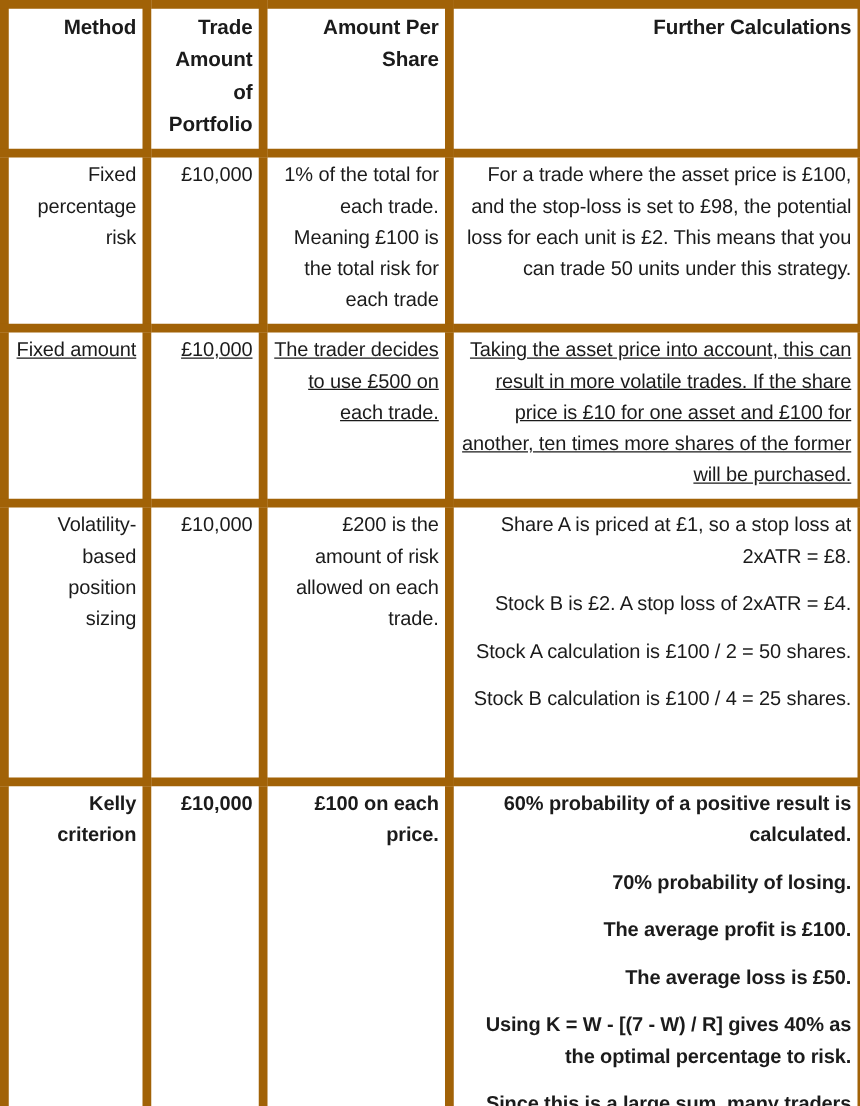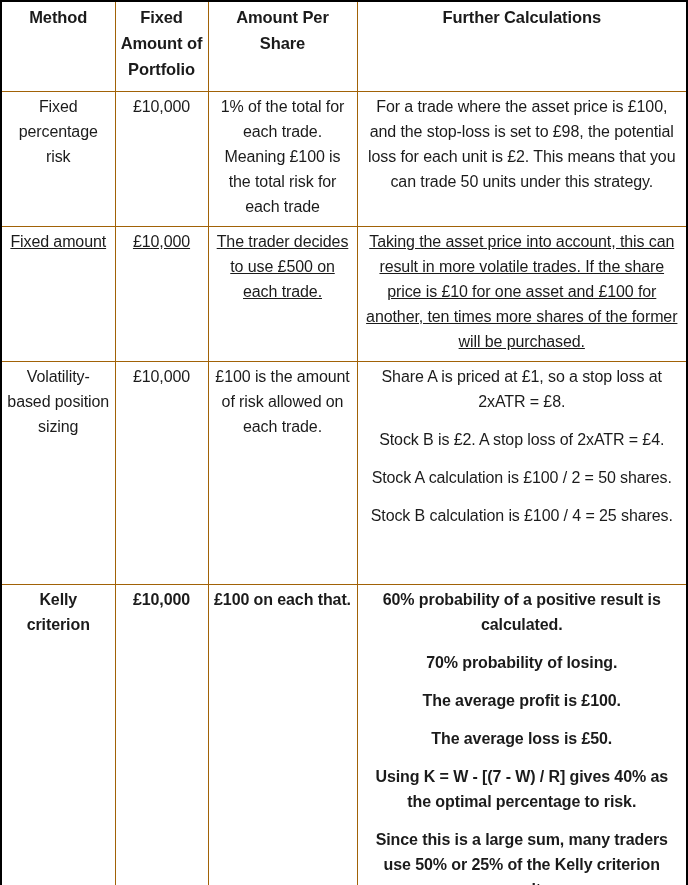--- a/index.html
+++ b/index.html
@@ -16,23 +16,23 @@
   }
   table.method-table {
     border-collapse: collapse;
     table-layout: fixed;
     width: 686px;
     border: 2px solid #000000;
     color: #1b1b1b;
   }
   table.method-table th,
   table.method-table td {
-    border: 1px solid #a16207;
+    border: 7px solid #a16207;
     vertical-align: top;
-    text-align: center;
+    text-align: right;
     padding: 2px 5px 6px 5px;
     font-size: 16px;
     line-height: 25px;
     letter-spacing: -0.1px;
     overflow: hidden;
     box-sizing: border-box;
   }
   table.method-table th {
     font-weight: 700;
     font-size: 16.5px;
@@ -57,21 +57,21 @@
   <table class="method-table">
     <colgroup>
       <col style="width:114px">
       <col style="width:93px">
       <col style="width:149px">
       <col style="width:330px">
     </colgroup>
     <tbody>
       <tr class="row-header">
         <th>Method</th>
-        <th>Fixed Amount of Portfolio</th>
+        <th>Trade Amount of Portfolio</th>
         <th>Amount Per Share</th>
         <th>Further Calculations</th>
       </tr>
 
       <tr class="row-0">
         <td>Fixed percentage risk</td>
         <td>£10,000</td>
         <td>
             <p class="para">1% of the total for each trade. Meaning £100 is the total risk for each trade</p>
           </td>
@@ -88,35 +88,35 @@
           </td>
         <td>
             <p class="para">Taking the asset price into account, this can result in more volatile trades. If the share price is £10 for one asset and £100 for another, ten times more shares of the former will be purchased.</p>
           </td>
       </tr>
 
       <tr class="row-2">
         <td>Volatility-based position sizing</td>
         <td>£10,000</td>
         <td>
-            <p class="para">£100 is the amount of risk allowed on each trade.</p>
+            <p class="para">£200 is the amount of risk allowed on each trade.</p>
           </td>
         <td>
             <p class="para">Share A is priced at £1, so a stop loss at 2xATR = £8.</p>
             <p class="para">Stock B is £2. A stop loss of 2xATR = £4.</p>
             <p class="para">Stock A calculation is £100 / 2 = 50 shares.</p>
             <p class="para">Stock B calculation is £100 / 4 = 25 shares.</p>
           </td>
       </tr>
 
       <tr class="row-3">
         <td>Kelly criterion</td>
         <td>£10,000</td>
         <td>
-            <p class="para">£100 on each that.</p>
+            <p class="para">£100 on each price.</p>
           </td>
         <td>
             <p class="para">60% probability of a positive result is calculated.</p>
             <p class="para">70% probability of losing.</p>
             <p class="para">The average profit is £100.</p>
             <p class="para">The average loss is £50.</p>
             <p class="para">Using K = W - [(7 - W) / R] gives 40% as the optimal percentage to risk.</p>
             <p class="para">Since this is a large sum, many traders use 50% or 25% of the Kelly criterion result.</p>
           </td>
       </tr>

